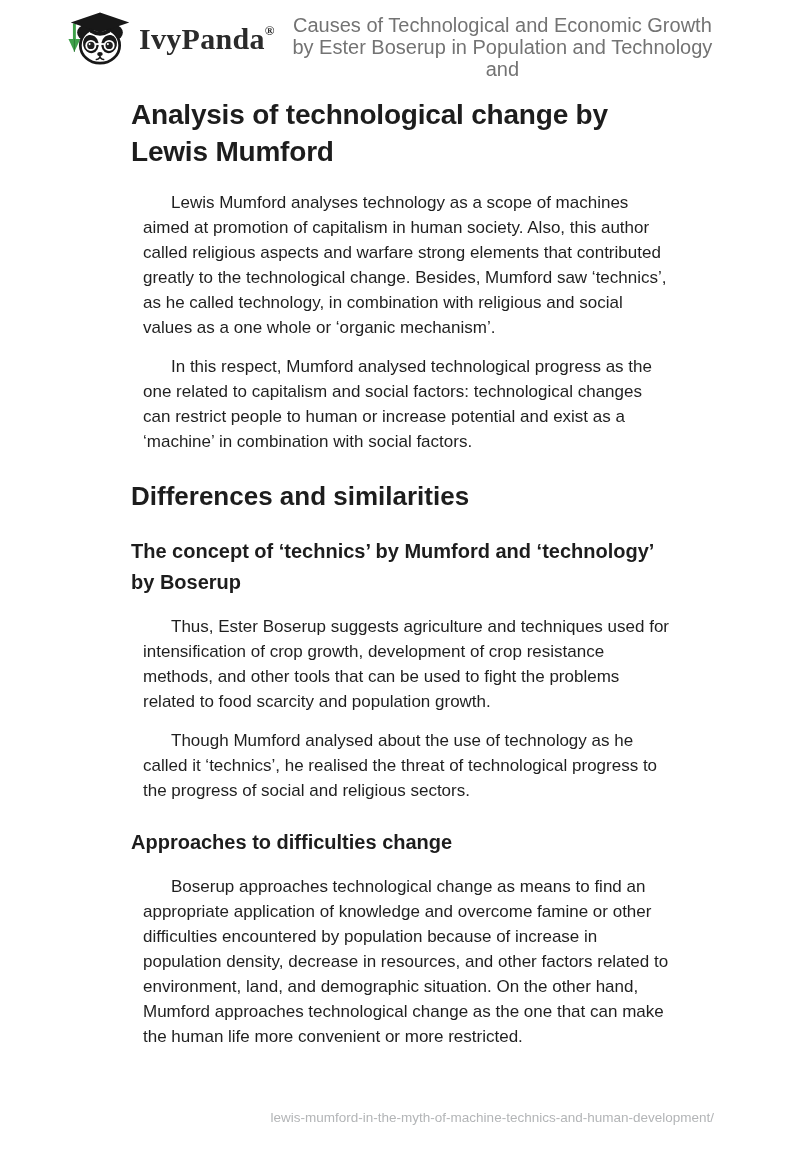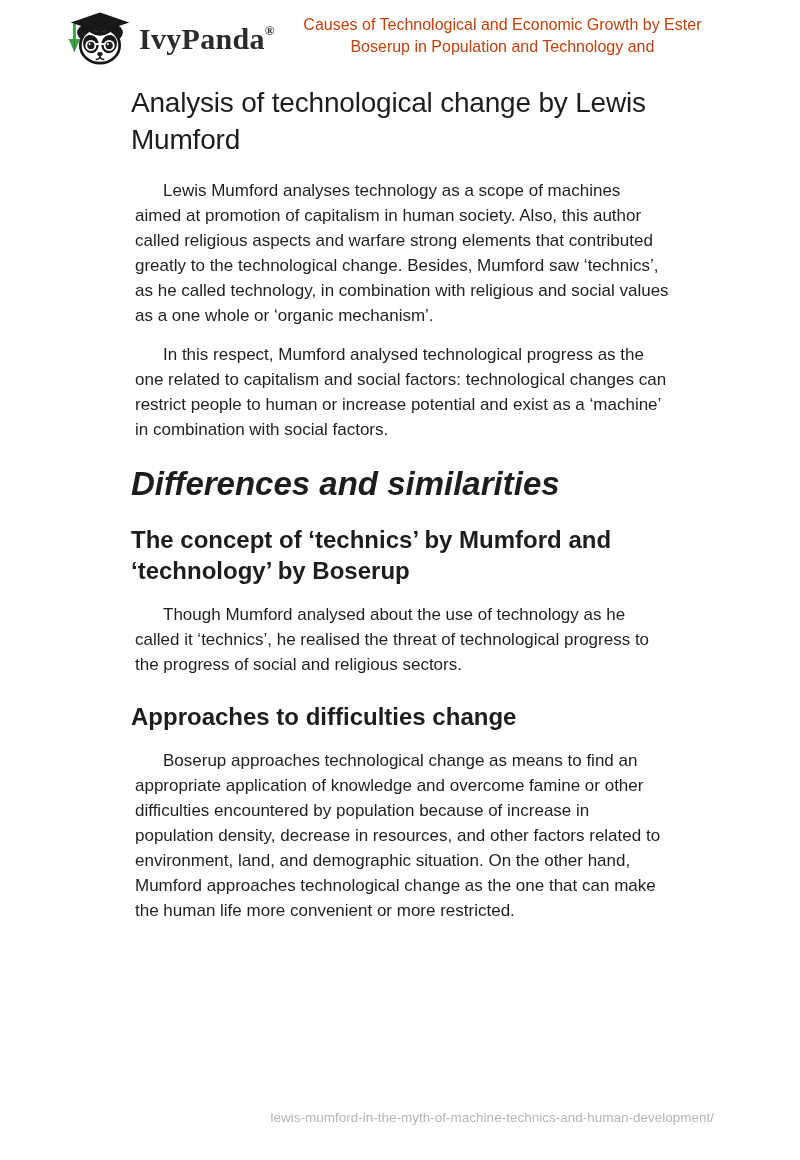--- a/index.html
+++ b/index.html
@@ -37,58 +37,57 @@
     white-space: nowrap;
   }
   .brand sup {
     font-size: 13px;
     font-weight: 700;
     vertical-align: 14px;
   }
   .header-title {
     flex: 1 1 auto;
     text-align: center;
-    color: #c2410c;
-    font-size: 16px;
+    color: #737373;
+    font-size: 20px;
     line-height: 22px;
     padding: 6px 0 0 16px;
   }
 
   
   .content {
     padding: 0 75px;
   }
   .content h1 {
     font-size: 28px;
     line-height: 37px;
-    font-weight: 400;
+    font-weight: 700;
     color: #1d1d1d;
     margin: 16px 0 20px 0;
     letter-spacing: -0.2px;
   }
   .content h2 {
-    font-size: 33px;
+    font-size: 26px;
     line-height: 32px;
     font-weight: 700;
     color: #1d1d1d;
     margin: 26px 0 18px 0;
-    font-style: italic;
   }
   .content h3 {
-    font-size: 24px;
+    font-size: 20px;
     line-height: 31px;
     font-weight: 700;
     color: #1d1d1d;
     margin: 24px 0 16px 0;
   }
   .content h3.narrow { max-width: 545px; }
   .content p {
     font-size: 17px;
     line-height: 25px;
-    margin: 0 0 14px 4px;
+    margin: 0 0 14px 12px;
     text-indent: 28px;
     color: #1f1f1f;
   }
 
   
   .footer {
     position: absolute;
     left: 30px;
     right: 30px;
     top: 1108px;
@@ -140,20 +139,21 @@
       <div>Causes of Technological and Economic Growth by Ester Boserup in Population and Technology and</div>
     </div>
   </header>
 
   <main class="content">
     <h1>Analysis of technological change by Lewis Mumford</h1>
     <p>Lewis Mumford analyses technology as a scope of machines aimed at promotion of capitalism in human society. Also, this author called religious aspects and warfare strong elements that contributed greatly to the technological change. Besides, Mumford saw ‘technics’, as he called technology, in combination with religious and social values as a one whole or ‘organic mechanism’.</p>
     <p>In this respect, Mumford analysed technological progress as the one related to capitalism and social factors: technological changes can restrict people to human or increase potential and exist as a ‘machine’ in combination with social factors.</p>
     <h2>Differences and similarities</h2>
     <h3 class="narrow">The concept of ‘technics’ by Mumford and ‘technology’ by Boserup</h3>
+    <p>Thus, Ester Boserup suggests agriculture and techniques used for intensification of crop growth, development of crop resistance methods, and other tools that can be used to fight the problems related to food scarcity and population growth.</p>
     <p>Though Mumford analysed about the use of technology as he called it ‘technics’, he realised the threat of technological progress to the progress of social and religious sectors.</p>
     <h3>Approaches to difficulties change</h3>
     <p>Boserup approaches technological change as means to find an appropriate application of knowledge and overcome famine or other difficulties encountered by population because of increase in population density, decrease in resources, and other factors related to environment, land, and demographic situation. On the other hand, Mumford approaches technological change as the one that can make the human life more convenient or more restricted.</p>
   </main>
 
   <footer class="footer">
     <div>lewis-mumford-in-the-myth-of-machine-technics-and-human-development/</div>
   </footer>
 
 </div>

